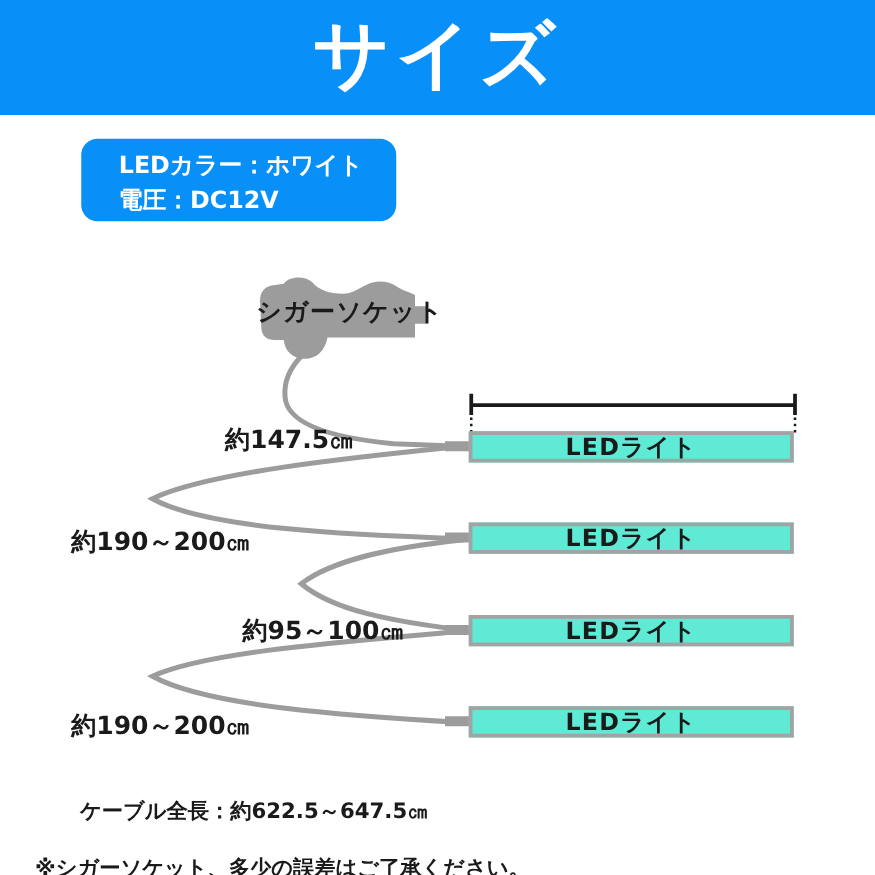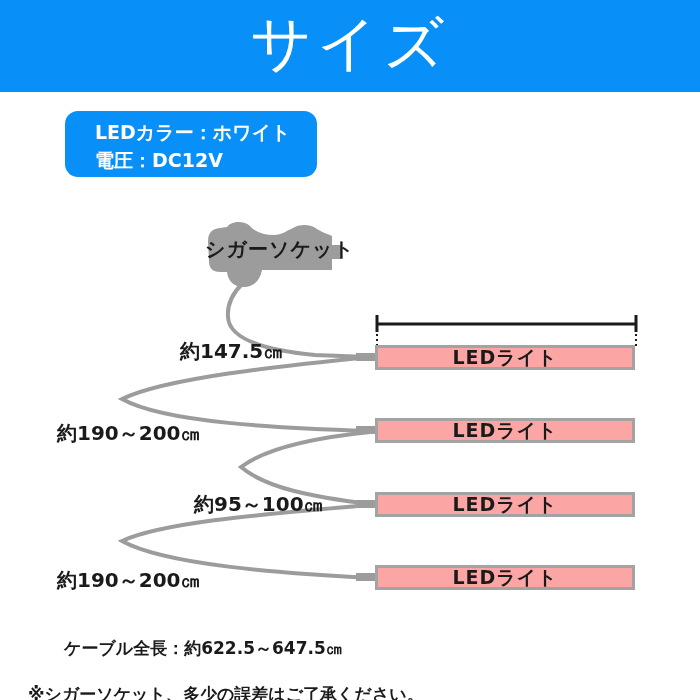--- a/index.html
+++ b/index.html
@@ -20,21 +20,21 @@
   }
   .stage{position:absolute;inset:0;width:700px;height:700px;}
 
   
   .banner{
     position:absolute;left:0;top:0;width:700px;height:92px;
     background:var(--blue);
     display:flex;align-items:center;justify-content:center;
   }
   .banner-title{
-    color:#fff;font-size:60px;font-weight:400;letter-spacing:5px;
+    color:#fff;font-size:60px;font-weight:700;letter-spacing:5px;
     transform:translateY(-2px);
   }
 
   
   .spec-box{
     position:absolute;left:65px;top:111px;width:252px;height:66px;
     background:var(--blue);border-radius:13px;
     color:#fff;font-weight:bold;font-size:19px;
     padding:7px 0 17px 30px;line-height:28px;
   }
@@ -56,21 +56,21 @@
   svg.artwork{position:absolute;left:0;top:0;width:700px;height:700px;}
   .cable{stroke:var(--cable);stroke-width:4;fill:none;stroke-linecap:round;}
   .stub{fill:var(--cable);}
   .silhouette{fill:var(--cable);}
   .bracket{stroke:var(--ink);stroke-width:3;fill:none;}
   .bracket-dots{stroke:var(--ink);stroke-width:2;fill:none;stroke-dasharray:2 3;}
 
   
   .led-bar{
     position:absolute;left:375px;width:260px;height:25px;
-    background:#fca5a5;border:3px solid var(--bar-border);
+    background:#5eead4;border:3px solid var(--bar-border);
     display:flex;align-items:center;justify-content:center;
     font-size:19px;font-weight:bold;color:var(--ink);letter-spacing:1px;
   }
   .led-bar-1{top:345px;}
   .led-bar-2{top:418px;}
   .led-bar-3{top:492px;}
   .led-bar-4{top:565px;}
 </style>
 </head>
 <body>

